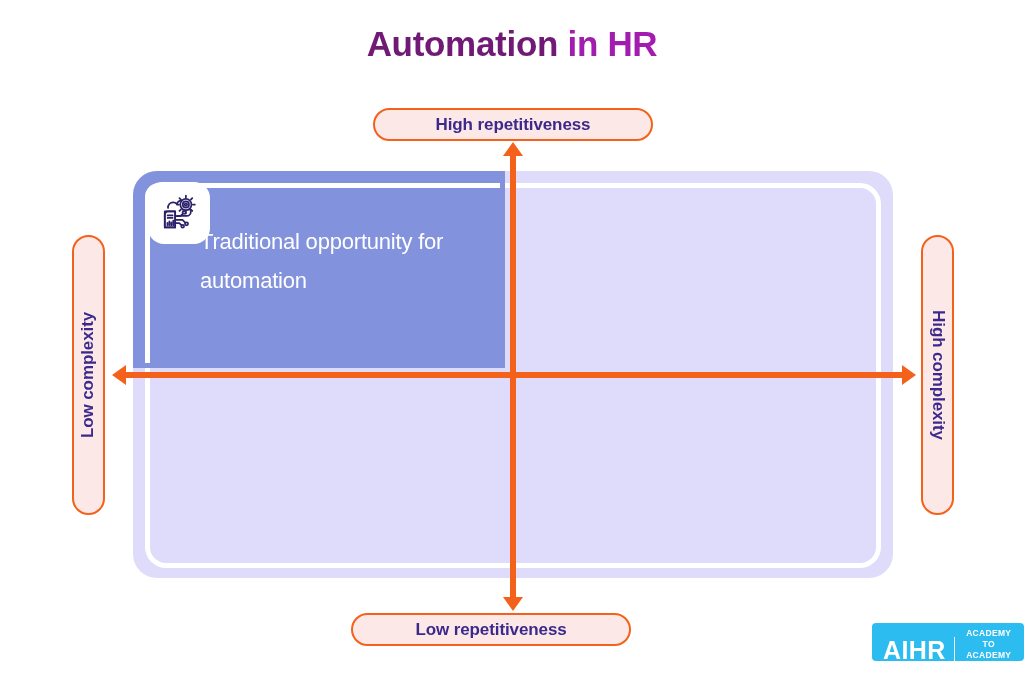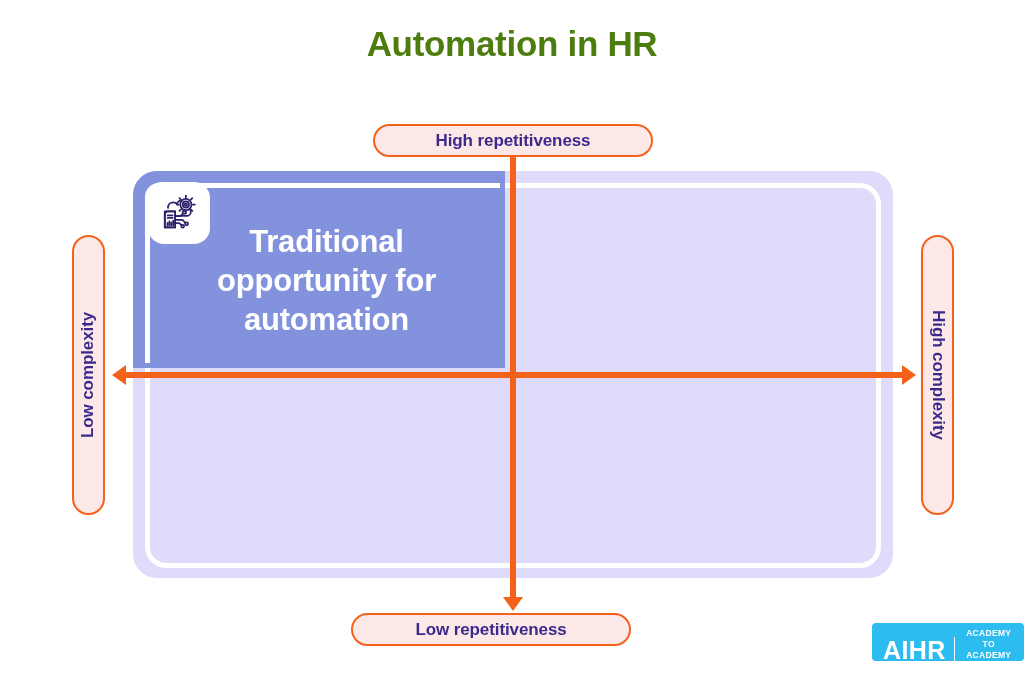--- a/index.html
+++ b/index.html
@@ -12,22 +12,22 @@
   }
   #stage{position:absolute;left:0;top:0;width:1024px;height:680px;}
 
   
   .title{
     position:absolute;left:0;top:22px;width:1024px;
     text-align:center;
     font-size:35px;font-weight:bold;letter-spacing:-0.3px;
     line-height:44px;white-space:nowrap;
   }
-  .title .accent{color:#4d7c0f;}
-  .title .plain{color:#4d7c0f;}
+  .title .accent{color:#701a75;}
+  .title .plain{color:#a21caf;}
 
   
   .matrix-outer{
     position:absolute;left:133px;top:171px;width:760px;height:407px;
     background:#DEDCFA;border-radius:24px;
   }
   .matrix-inner{
     position:absolute;left:150px;top:188px;width:726px;height:375px;
     background:#DEDCFA;border-radius:16px;
     box-shadow:0 0 0 5px #ffffff;
@@ -49,22 +49,22 @@
     position:absolute;left:148px;top:182px;width:62px;height:62px;
     background:#ffffff;border-radius:16px;
     border-top-left-radius:14px;
     display:flex;align-items:center;justify-content:center;
   }
   .icon-badge svg{display:block;}
 
   
   .quadrant-label{
     position:absolute;left:200px;top:222px;width:253px;
-    text-align:center;color:#ffffff;
-    font-size:31px;font-weight:bold;line-height:39px;
+    color:#ffffff;
+    font-size:22px;font-weight:normal;line-height:39px;
     letter-spacing:-0.2px;
   }
 
   
   .axis-v-line{
     position:absolute;left:510px;top:152px;width:6px;height:448px;
     background:#F4611A;
   }
   .axis-h-line{
     position:absolute;left:122px;top:372px;width:782px;height:6px;
@@ -98,21 +98,21 @@
     background:#FDE8E8;
     border:2.5px solid #F4611A;
     border-radius:999px;
     color:#3B2A8C;
     font-weight:bold;
     display:flex;align-items:center;justify-content:center;
     box-sizing:border-box;
     white-space:nowrap;
   }
   .pill-h{font-size:17px;letter-spacing:-0.1px;}
-  .pill-top{left:373px;top:108px;width:280px;height:33px;margin-top:16px;}
+  .pill-top{left:373px;top:108px;width:280px;height:33px;}
   .pill-bottom{left:351px;top:613px;width:280px;height:33px;}
 
   .pill-v{width:33px;height:280px;}
   .pill-left{left:72px;top:235px;}
   .pill-right{left:921px;top:235px;}
   .pill-v .vtext{
     font-size:17px;font-weight:bold;letter-spacing:-0.1px;
     white-space:nowrap;
   }
   .pill-left .vtext{transform:rotate(-90deg);}

